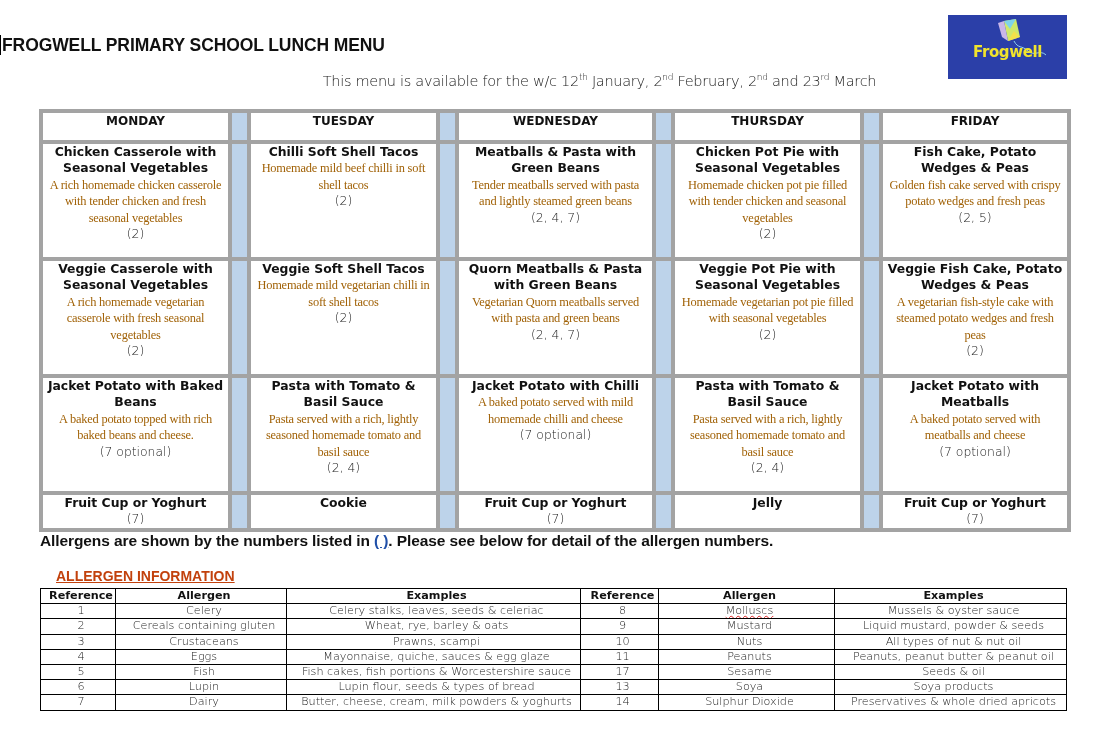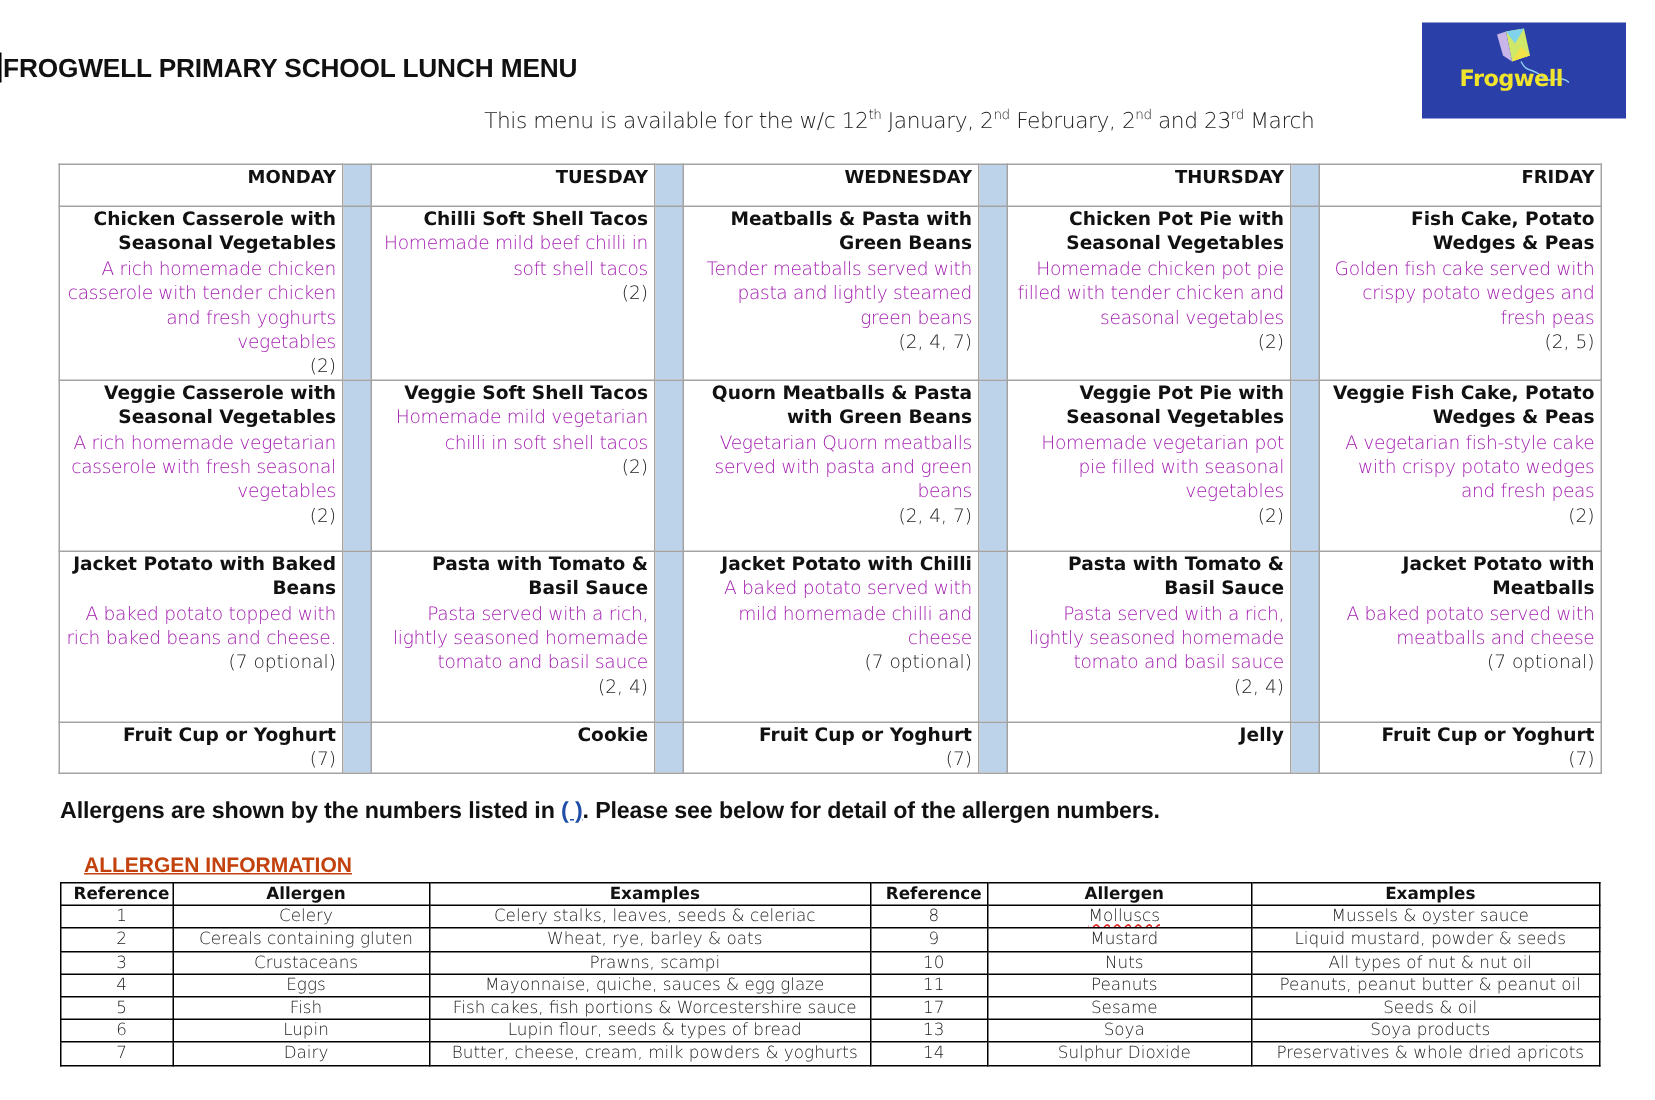--- a/index.html
+++ b/index.html
@@ -17,45 +17,45 @@
     vertical-align: -4px; margin-right: 1px;
   }
   .subtitle {
     position: absolute; left: 0; width: 1103px; top: 73px; text-align: center;
     font-family: "DejaVu Sans", sans-serif; font-size: 14.5px; font-weight: 300; color: #222;
     letter-spacing: -0.3px;
     padding-left: 48px;
   }
   .subtitle sup { font-size: 9px; vertical-align: 6px; line-height: 0; }
   .logo {
-    position: absolute; left: 948px; top: 15px; width: 136px; height: 64px;
+    position: absolute; left: 948px; top: 15px; width: 119px; height: 64px;
     background: #2b3fa8;
   }
   .logo svg { position: absolute; left: 0; top: 0; }
   .logo .logo-text {
     position: absolute; left: 0; width: 119px; top: 28px; text-align: center;
     color: #f1e42c; font-family: "DejaVu Sans", sans-serif; font-weight: bold; font-size: 15px;
     letter-spacing: -0.4px;
   }
 
   
   .menu {
     position: absolute; left: 39px; top: 109px; width: 1028px;
     border-collapse: collapse; table-layout: fixed;
   }
   .menu td, .menu th {
-    border: 1px solid #a3a3a3; padding: 0 4px; vertical-align: top; text-align: right;
+    border: 4px solid #a3a3a3; padding: 0 4px; vertical-align: top; text-align: center;
     font-size: 12.4px; line-height: 16.4px; overflow: hidden;
   }
   .menu th { font-weight: bold; height: 27px; padding-top: 0; line-height: 16px; font-size: 12px; }
   .menu td.spacer, .menu th.spacer { background: #bdd3ea; padding: 0; }
   .menu tr.main td { height: 113px; }
   .menu tr.dessert td { height: 31px; }
   .menu .dish-name { font-weight: bold; display: block; }
-  .menu .dish-desc { display: block; font-weight: 300; color: #a21caf; letter-spacing: -0.2px; }
+  .menu .dish-desc { display: block; font-weight: 300; color: #a16207; letter-spacing: -0.2px; font-family: Liberation Serif, serif; }
   .menu .dish-allergens { display: block; font-weight: 300; color: #222; }
 
   .allergen-note {
     position: absolute; left: 40px; top: 532px; font-family: "Liberation Sans", sans-serif;
     font-weight: bold; font-size: 15.5px; color: #111; letter-spacing: -0.1px;
   }
   .allergen-note .bracket-link { color: #1f4fa8; text-decoration: underline; }
   .allergen-heading {
     position: absolute; left: 56px; top: 568px; font-family: "Liberation Sans", sans-serif;
     font-weight: bold; font-size: 14px; text-decoration: underline; color: #c2410c;
@@ -113,21 +113,21 @@
         <th class="spacer"></th>
         <th>THURSDAY</th>
         <th class="spacer"></th>
         <th>FRIDAY</th>
       </tr>
     </thead>
   <tbody id="menu-body">
       <tr class="main">
         <td>
           <span class="dish-name">Chicken Casserole with Seasonal Vegetables</span>
-          <span class="dish-desc">A rich homemade chicken casserole with tender chicken and fresh yoghurts vegetables</span>
+          <span class="dish-desc">A rich homemade chicken casserole with tender chicken and fresh seasonal vegetables</span>
           <span class="dish-allergens">(2)</span>
         </td>
         <td class="spacer"></td>
         <td>
           <span class="dish-name">Chilli Soft Shell Tacos</span>
           <span class="dish-desc">Homemade mild beef chilli in soft shell tacos</span>
           <span class="dish-allergens">(2)</span>
         </td>
         <td class="spacer"></td>
         <td>
@@ -168,21 +168,21 @@
         </td>
         <td class="spacer"></td>
         <td>
           <span class="dish-name">Veggie Pot Pie with Seasonal Vegetables</span>
           <span class="dish-desc">Homemade vegetarian pot pie filled with seasonal vegetables</span>
           <span class="dish-allergens">(2)</span>
         </td>
         <td class="spacer"></td>
         <td>
           <span class="dish-name">Veggie Fish Cake, Potato Wedges &amp; Peas</span>
-          <span class="dish-desc">A vegetarian fish-style cake with crispy potato wedges and fresh peas</span>
+          <span class="dish-desc">A vegetarian fish-style cake with steamed potato wedges and fresh peas</span>
           <span class="dish-allergens">(2)</span>
         </td>
       </tr>
       <tr class="main">
         <td>
           <span class="dish-name">Jacket Potato with Baked Beans</span>
           <span class="dish-desc">A baked potato topped with rich baked beans and cheese.</span>
           <span class="dish-allergens">(7 optional)</span>
         </td>
         <td class="spacer"></td>

